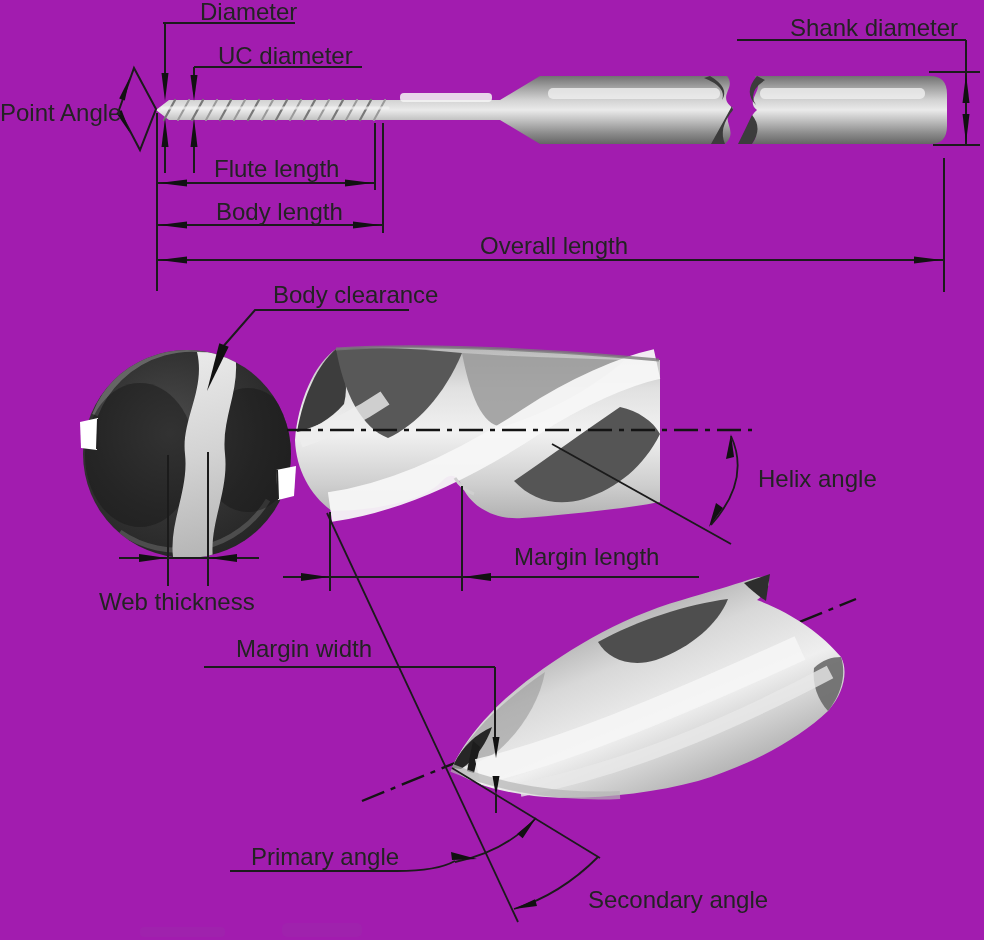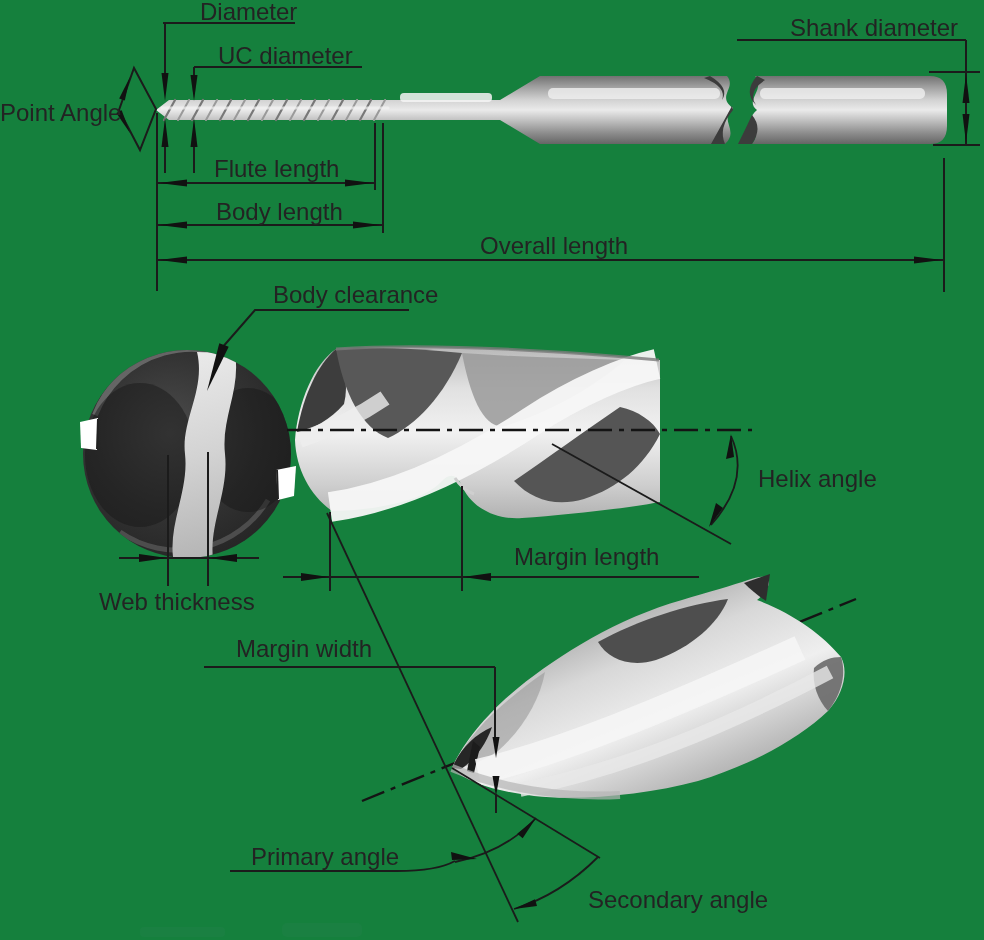--- a/index.html
+++ b/index.html
@@ -1,16 +1,16 @@
 <!DOCTYPE html>
 <html><head>
 <meta charset="utf-8">
 <style>
   html,body{margin:0;padding:0;background:#ffffff;}
-  .stage{position:relative;width:984px;height:940px;background:#15803d;overflow:hidden;
+  .stage{position:relative;width:984px;height:940px;background:#a21caf;overflow:hidden;
          font-family:"Liberation Sans", sans-serif;}
   svg{display:block;}
   text{font-family:"Liberation Sans", sans-serif;font-size:24px;fill:#232323;}
   .dim{stroke:#1b1b1b;stroke-width:2;fill:none;}
   .dimthin{stroke:#1b1b1b;stroke-width:1.8;fill:none;}
   .dart{fill:#111;stroke:none;}
   .cl{stroke:#141414;stroke-width:2.4;fill:none;stroke-dasharray:24 7 5 7;}
 </style>
 </head>
 <body>

